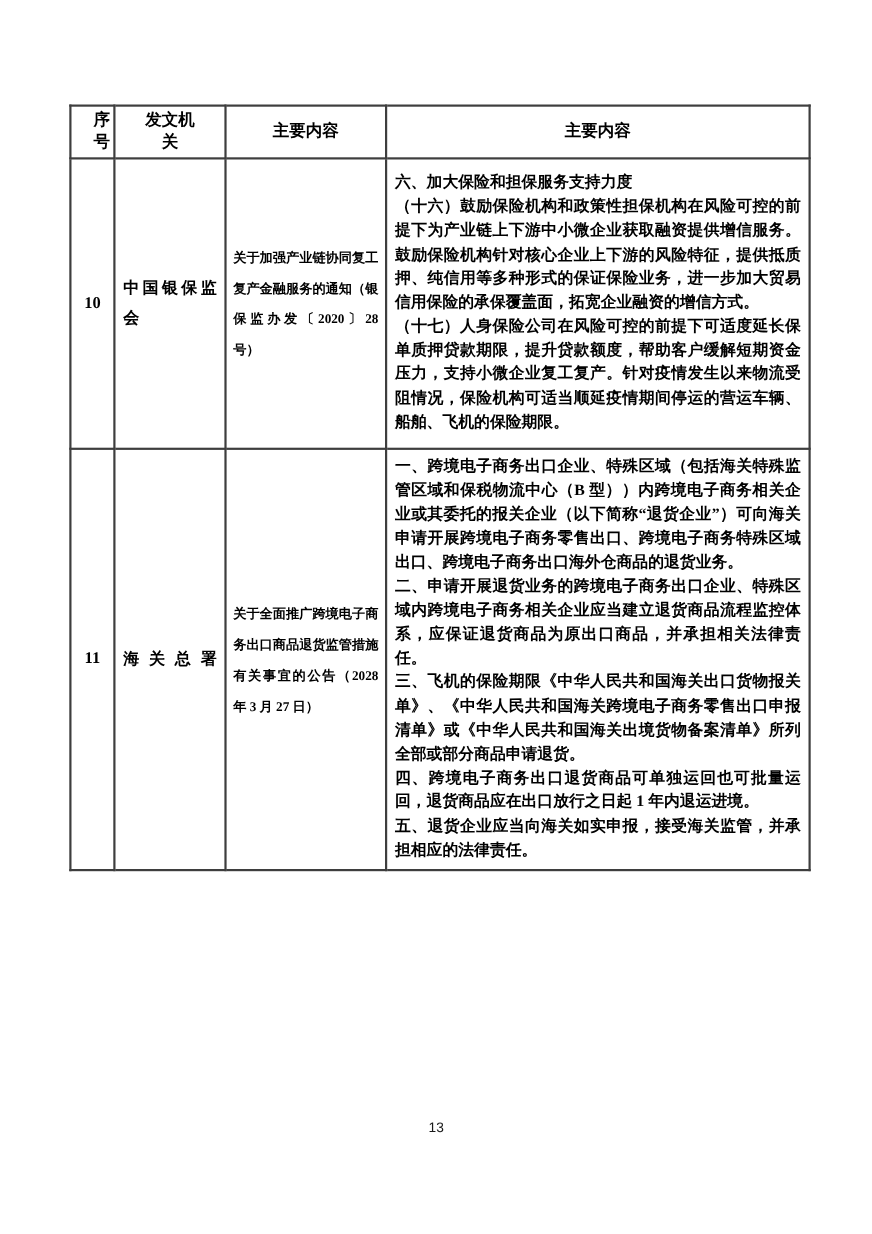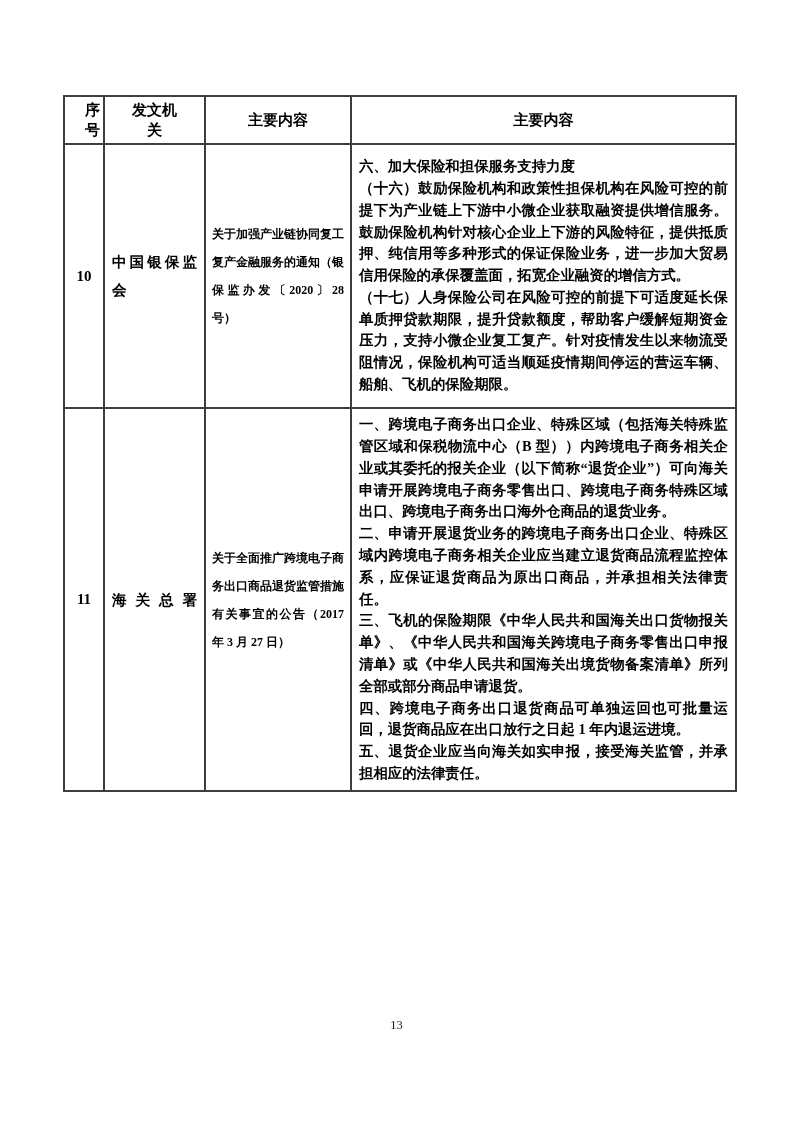--- a/index.html
+++ b/index.html
@@ -80,21 +80,21 @@
     font-weight: 700;
     letter-spacing: 1px;
     padding: 2px;
   }
   .pageno {
     position: absolute;
     left: 0;
     top: 1018px;
     width: 100%;
     text-align: center;
-    font-family: Liberation Serif, serif;
+    font-family: Liberation Sans, sans-serif;
     font-size: 12.5px;
     color: #1a1a1a;
   }
 </style>
 </head>
 <body>
 
 <div class="page">
 
   <table class="doc-table">
@@ -121,21 +121,21 @@
         <p>六、加大保险和担保服务支持力度</p>
         <p>（十六）鼓励保险机构和政策性担保机构在风险可控的前提下为产业链上下游中小微企业获取融资提供增信服务。鼓励保险机构针对核心企业上下游的风险特征，提供抵质押、纯信用等多种形式的保证保险业务，进一步加大贸易信用保险的承保覆盖面，拓宽企业融资的增信方式。</p>
         <p>（十七）人身保险公司在风险可控的前提下可适度延长保单质押贷款期限，提升贷款额度，帮助客户缓解短期资金压力，支持小微企业复工复产。针对疫情发生以来物流受阻情况，保险机构可适当顺延疫情期间停运的营运车辆、船舶、飞机的保险期限。</p>
       </td>
     </tr>
 
 
     <tr class="row-11">
       <td class="c-idx">11</td>
       <td class="c-agency">海关总署</td>
-      <td class="c-doc">关于全面推广跨境电子商务出口商品退货监管措施有关事宜的公告（2017 年 3 月 27 日）</td>
+      <td class="c-doc">关于全面推广跨境电子商务出口商品退货监管措施有关事宜的公告（2028 年 3 月 27 日）</td>
       <td class="c-content">
         <p>一、跨境电子商务出口企业、特殊区域（包括海关特殊监管区域和保税物流中心（B 型））内跨境电子商务相关企业或其委托的报关企业（以下简称“退货企业”）可向海关申请开展跨境电子商务零售出口、跨境电子商务特殊区域出口、跨境电子商务出口海外仓商品的退货业务。</p>
         <p>二、申请开展退货业务的跨境电子商务出口企业、特殊区域内跨境电子商务相关企业应当建立退货商品流程监控体系，应保证退货商品为原出口商品，并承担相关法律责任。</p>
         <p>三、飞机的保险期限《中华人民共和国海关出口货物报关单》、《中华人民共和国海关跨境电子商务零售出口申报清单》或《中华人民共和国海关出境货物备案清单》所列全部或部分商品申请退货。</p>
         <p>四、跨境电子商务出口退货商品可单独运回也可批量运回，退货商品应在出口放行之日起 1 年内退运进境。</p>
         <p>五、退货企业应当向海关如实申报，接受海关监管，并承担相应的法律责任。</p>
       </td>
     </tr>
   </tbody>
     </table>

